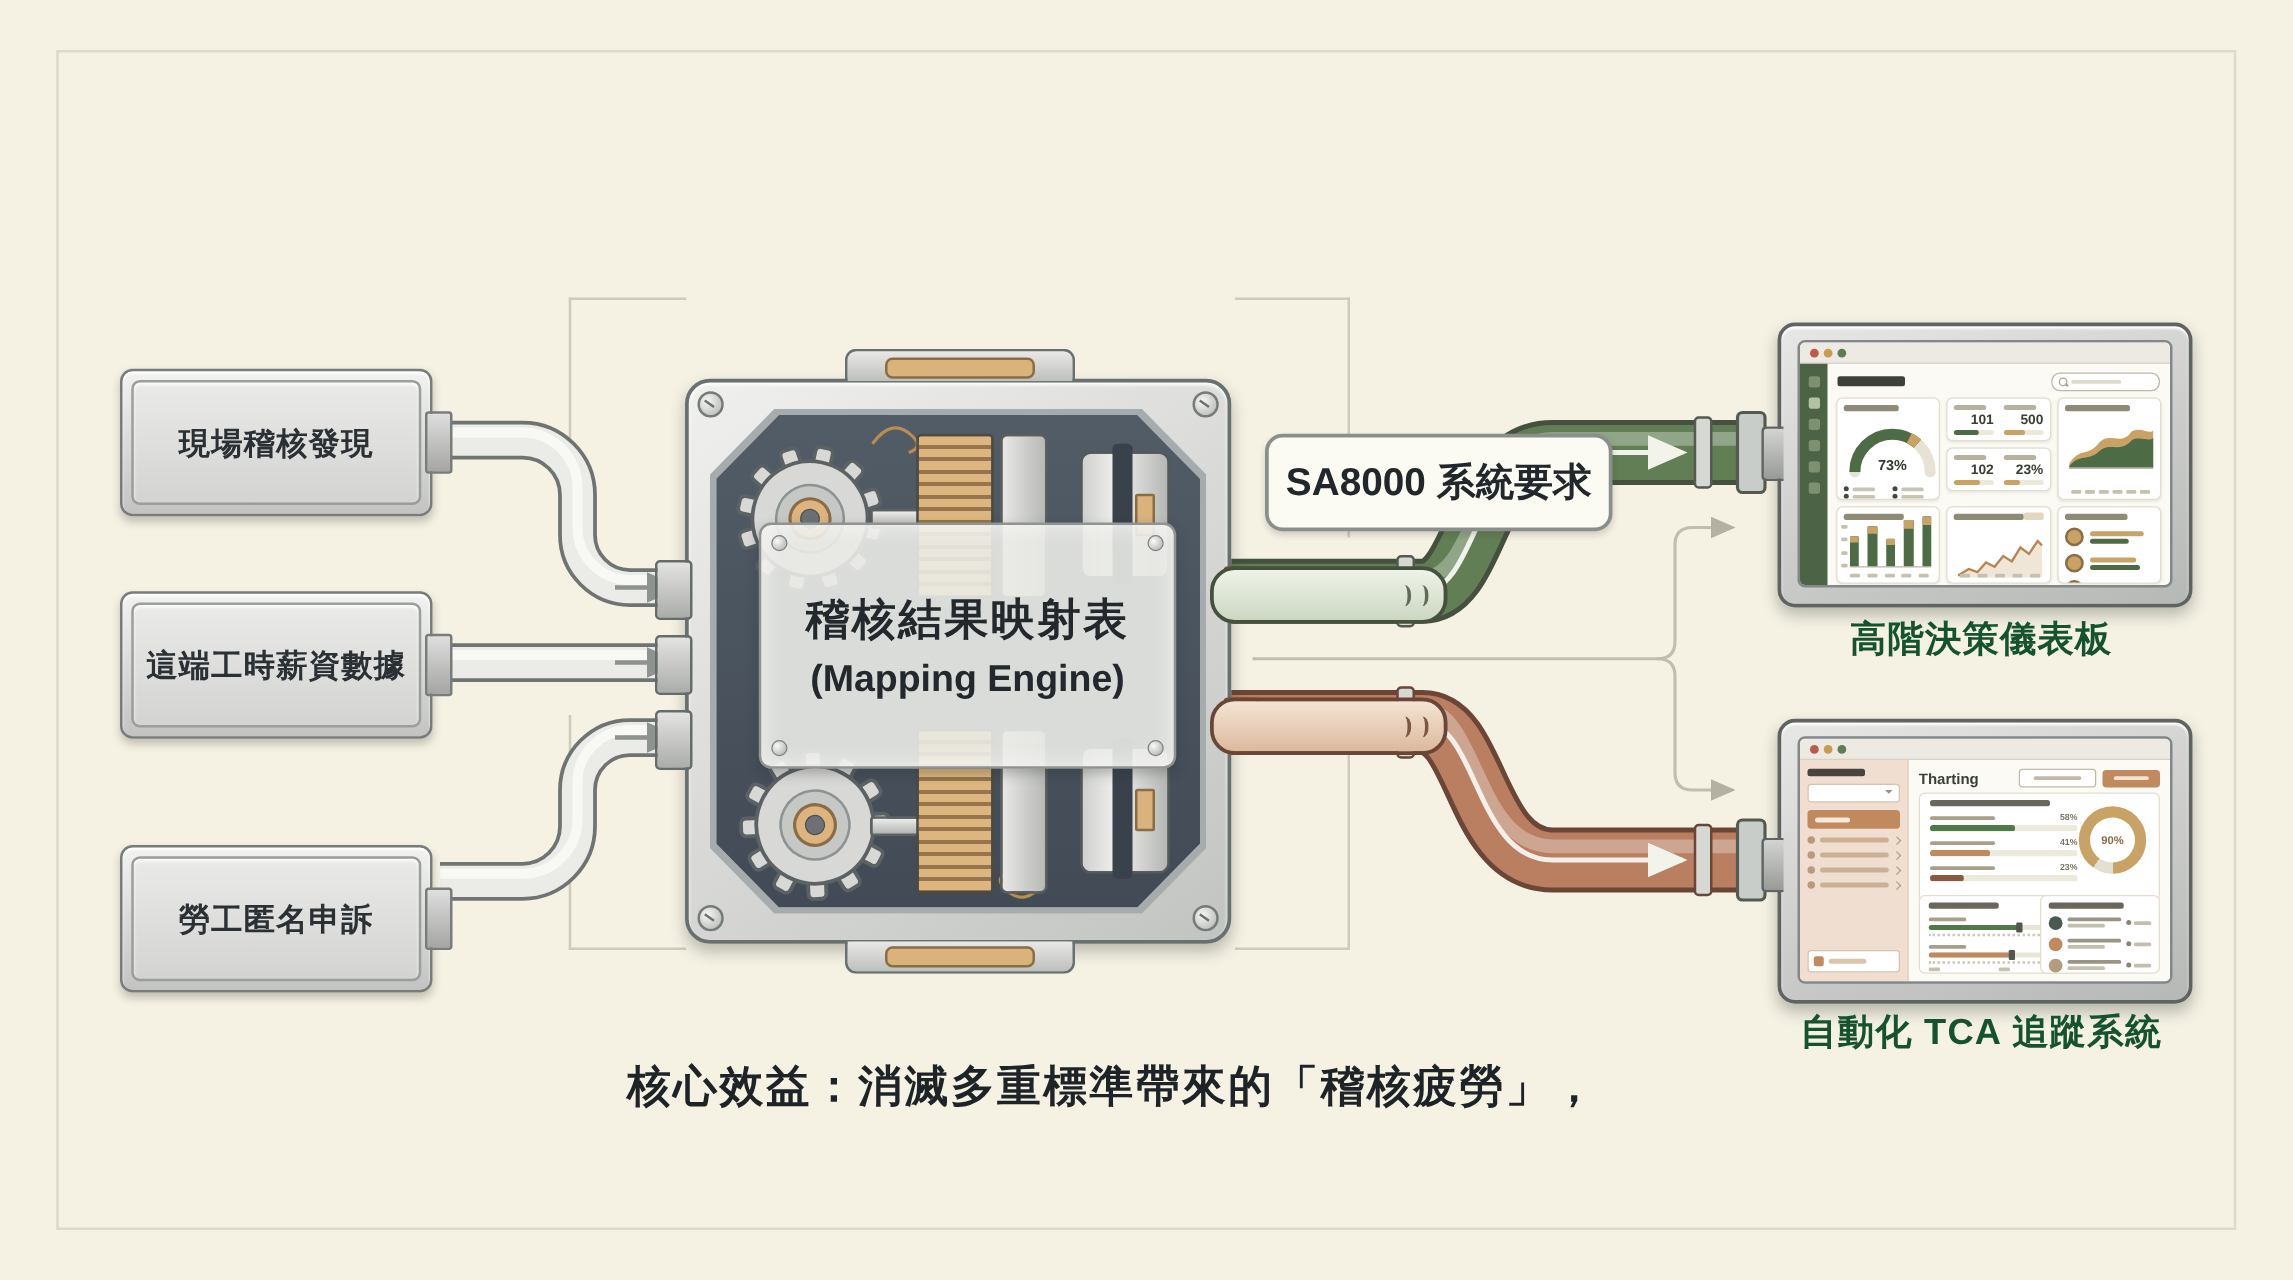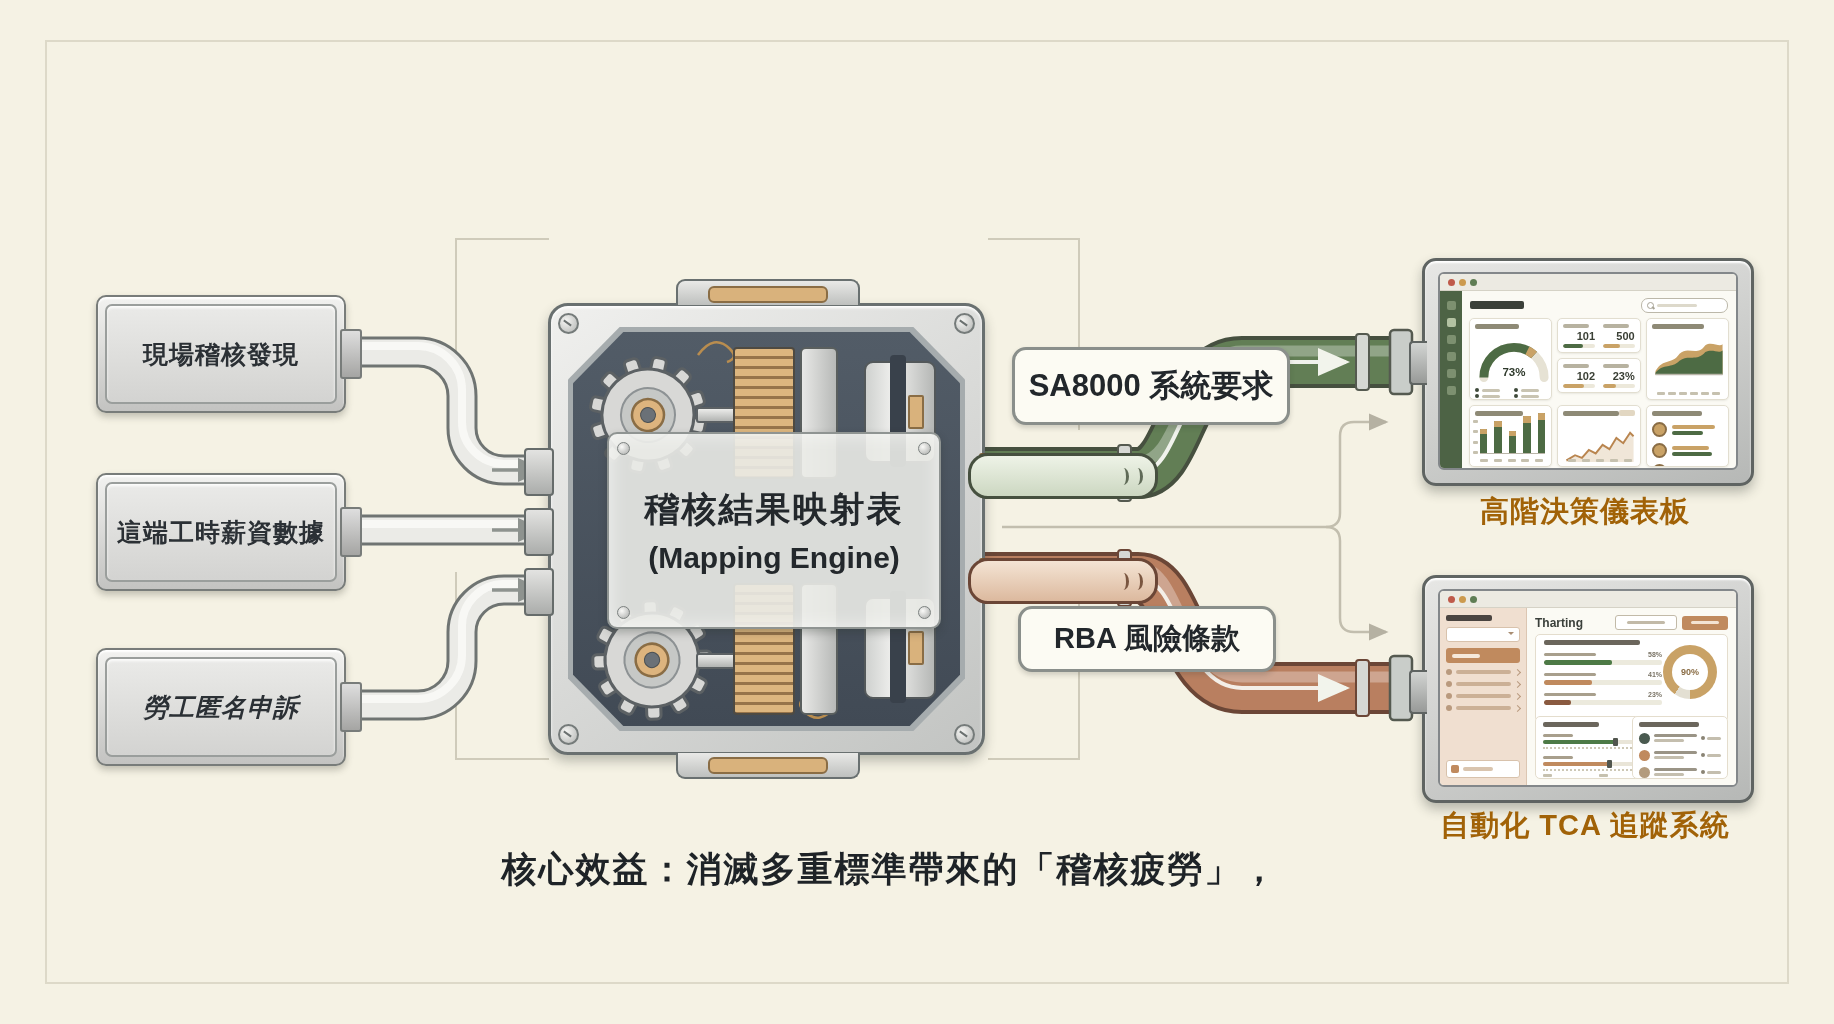--- a/index.html
+++ b/index.html
@@ -25,21 +25,21 @@
          background:linear-gradient(180deg,#f2f2f0,#c3c3c1);border:2px solid #787c7a;
          box-shadow:0 4px 7px rgba(60,60,50,.28),inset 0 2px 2px #fff;
          display:flex;align-items:center;justify-content:center;}
   .inbox .panel{position:absolute;inset:7px;border-radius:7px;
          background:linear-gradient(180deg,#eaeae8,#d3d3d1);border:2px solid #9a9e9c;
          box-shadow:inset 0 2px 3px rgba(255,255,255,.9);}
   .inbox .lbl{position:relative;font-size:25px;font-weight:800;color:#2b3035;letter-spacing:1px;}
   .inbox .stub{position:absolute;right:-18px;top:50%;transform:translateY(-50%);
          width:18px;height:46px;background:linear-gradient(180deg,#dedede,#a5a5a3);
          border:2px solid #787c7a;border-radius:3px;}
-  .b1{top:295px;} .b2{top:473px;} .b3{top:648px;font-style:italic;}
+  .b1{top:295px;} .b2{top:473px;} .b3{top:676px;}
 
   
   .machine{position:absolute;left:548px;top:303px;width:437px;height:452px;z-index:3;}
   .m-plate{position:absolute;inset:0;border-radius:20px;
          background:linear-gradient(145deg,#f0f0ee,#c2c4c2);border:3px solid #697070;
          box-shadow:0 6px 12px rgba(50,55,50,.3),inset 0 2px 3px #fff;}
   .m-tab{position:absolute;left:128px;width:180px;height:24px;
          background:linear-gradient(180deg,#e9e9e7,#bec0be);border:2px solid #697070;}
   .m-tab.t{top:-24px;border-radius:9px 9px 0 0;border-bottom:none;}
   .m-tab.b{bottom:-24px;border-radius:0 0 9px 9px;border-top:none;}
@@ -61,21 +61,21 @@
   .shaft{position:absolute;left:148px;width:42px;height:12px;background:linear-gradient(180deg,#ececea,#b2b4b2);
          border:2px solid #5c6164;border-radius:3px;}
   .shaft.st{top:104px;} .shaft.sb{top:350px;}
   .piston{position:absolute;left:316px;width:68px;height:98px;border:2px solid #53585a;border-radius:9px;
          background:linear-gradient(90deg,#cfd1cf,#f0f0ee 40%,#b5b7b5);}
   .piston::before{content:"";position:absolute;left:24px;top:-8px;width:16px;height:112px;
          background:#39414b;border-radius:4px;}
   .piston::after{content:"";position:absolute;right:10px;top:32px;width:12px;height:30px;
          background:#d9b27c;border:2px solid #8a6d45;border-radius:2px;}
   .piston.pt{top:58px;} .piston.pb{top:294px;}
-  .glass{position:absolute;left:59px;top:129px;width:330px;height:193px;border-radius:10px;
+  .glass{position:absolute;left:59px;top:115px;width:330px;height:193px;border-radius:10px;
          background:rgba(234,235,231,.9);border:2px solid #8f9492;
          box-shadow:0 4px 9px rgba(40,45,40,.28),inset 0 0 20px rgba(255,255,255,.65);
          display:flex;flex-direction:column;align-items:center;justify-content:center;gap:8px;}
   .glass .zh{font-size:35px;font-weight:800;color:#23282c;letter-spacing:2px;}
   .glass .en{font-size:30px;font-weight:800;color:#23282c;}
   .gscrew{position:absolute;width:11px;height:11px;border-radius:50%;
          background:radial-gradient(circle at 35% 35%,#fafaf8,#a8aaa8);border:1.5px solid #7c8180;}
   .m-screw{position:absolute;width:17px;height:17px;border-radius:50%;
          background:radial-gradient(circle at 35% 35%,#f6f6f4,#b2b4b2);border:2px solid #757b7a;}
   .m-screw::after{content:"";position:absolute;left:3px;top:7px;width:9px;height:2px;background:#6b7170;transform:rotate(35deg);}
@@ -211,21 +211,21 @@
   .riskrow{display:flex;align-items:center;gap:4px;margin:6px 0;}
   .rdot{width:11px;height:11px;border-radius:50%;}
   .rdot.c1{background:#4a5a50;} .rdot.c2{background:#c08a5e;} .rdot.c3{background:#b39b7d;}
   .rbars{flex:1;display:flex;flex-direction:column;gap:2px;}
   .rb1{height:3.5px;background:#9a9486;border-radius:2px;}
   .rb2{height:3px;width:70%;background:#c4beae;border-radius:2px;}
   .rstat{display:flex;align-items:center;gap:2px;}
   .rstat b{width:4px;height:4px;border-radius:50%;background:#8a8474;}
   .rstat i{width:14px;height:3px;background:#c4beae;border-radius:2px;}
 
-  .devlabel{position:absolute;z-index:3;font-size:29px;font-weight:800;color:#a16207;
+  .devlabel{position:absolute;z-index:3;font-size:29px;font-weight:800;color:#14532d;
          letter-spacing:1px;text-align:center;}
   .dl-top{left:1385px;top:492px;width:400px;}
   .dl-bot{left:1355px;top:806px;width:460px;}
 
   .footer{position:absolute;left:120px;width:1540px;text-align:center;z-index:3;
          font-size:35px;font-weight:800;color:#1e2327;letter-spacing:2px;}
   .f1{top:846px;} .f2{top:904px;}
 </style>
 </head>
 <body>
@@ -374,21 +374,20 @@
 
   <div class="capsule cap-g">
     <i class="tick"></i>
       <i class="tick"></i>
   </div>
   <div class="capsule cap-c">
     <i class="tick"></i>
       <i class="tick"></i>
   </div>
   <div class="pipelabel pl-sa">SA8000 系統要求</div>
-  <div class="pipelabel pl-rba">RBA 風險條款</div>
 
   <div class="device dev-top">
     <div class="devstub"></div>
     <div class="screen">
       <div class="chrome">
         <i class="dot r"></i>
         <i class="dot a"></i>
         <i class="dot g"></i>
       </div>
       <div class="dash1">

